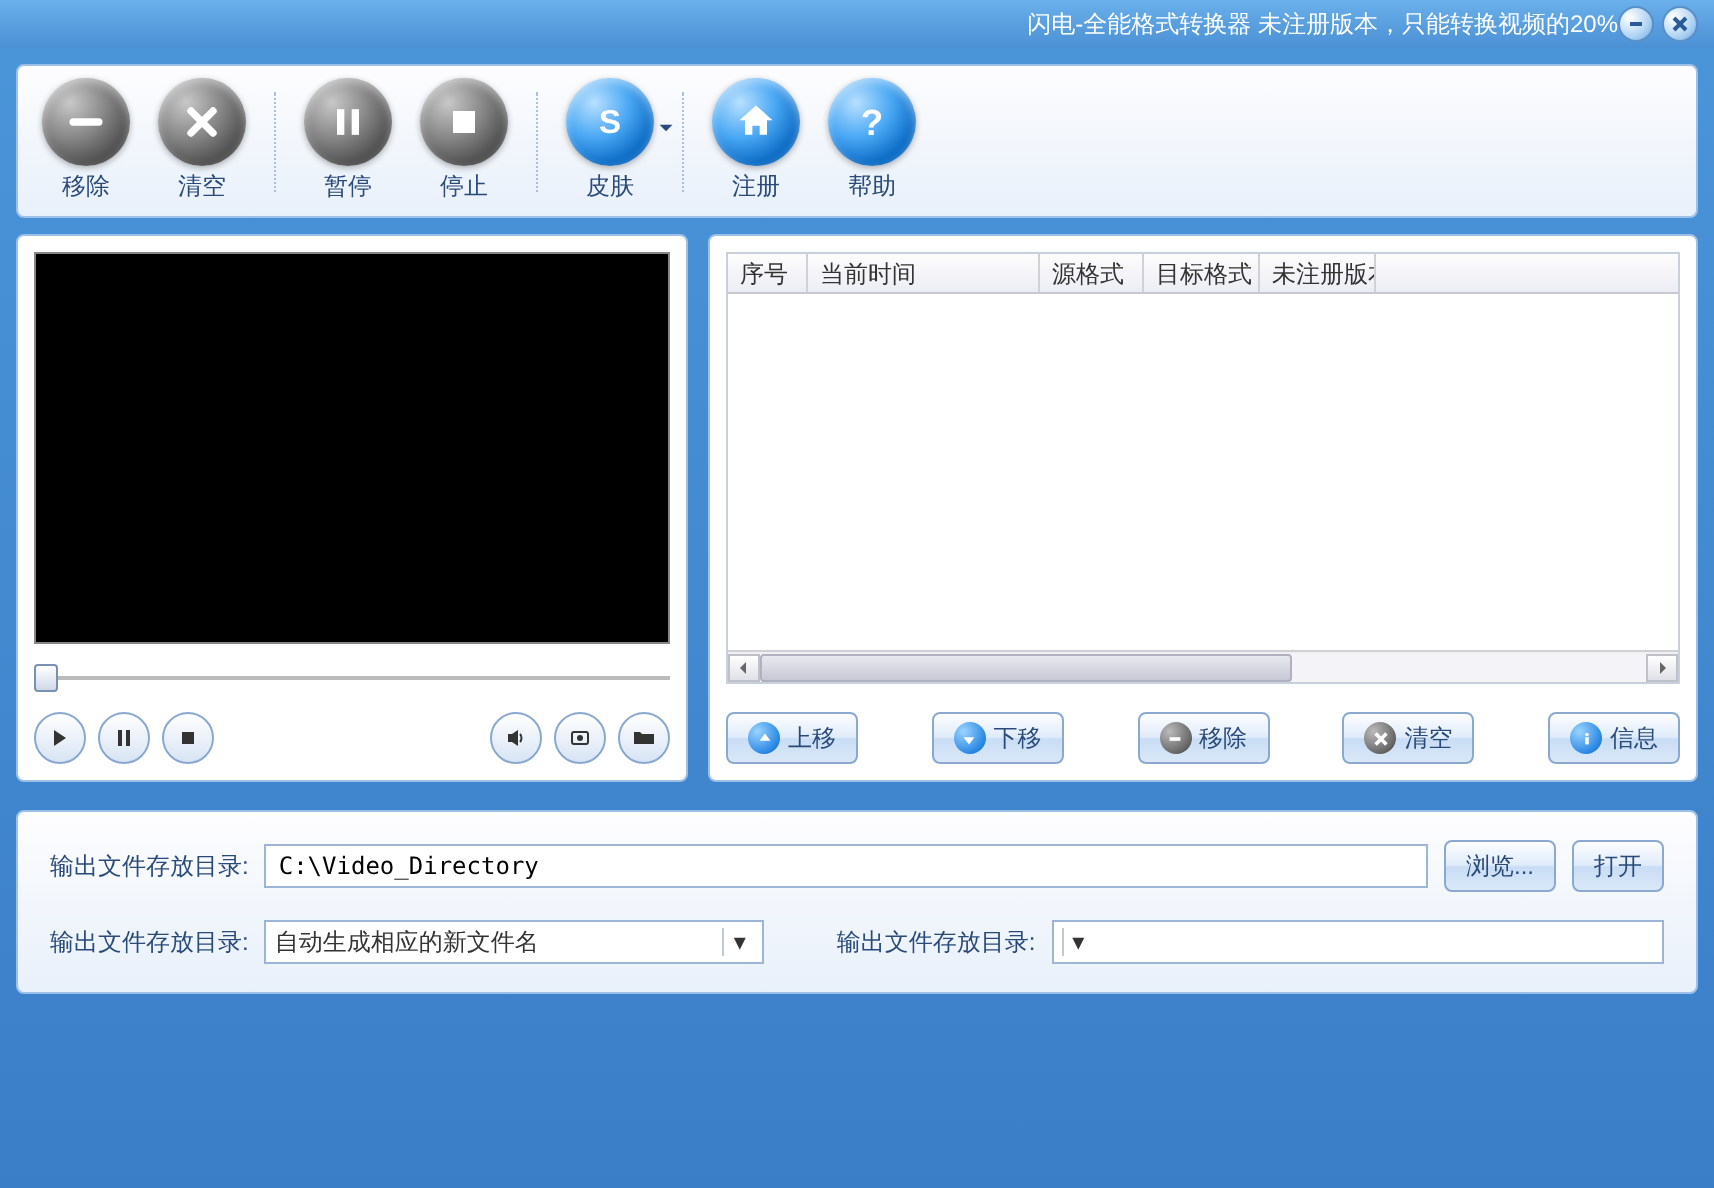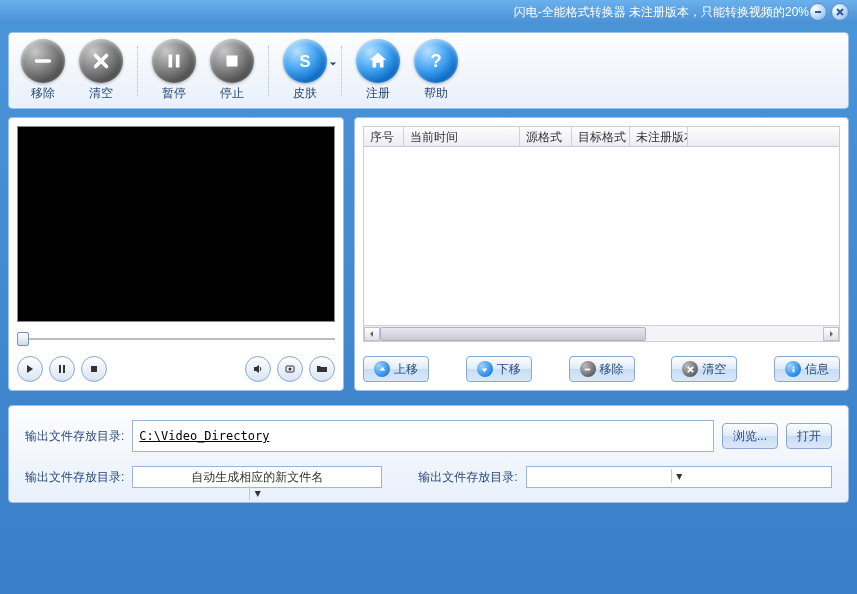--- a/index.html
+++ b/index.html
@@ -123,29 +123,28 @@
 .bottom {
   margin:14px 8px 8px 8px;
   background: linear-gradient(to bottom, #fdfdfe, #e8f0fa);
   border:1px solid #9cc0e8; border-radius:4px;
   padding:14px 16px;
   display:flex; flex-direction:column; gap:14px;
 }
 .row { display:flex; align-items:center; gap:8px; }
 .row .lbl { color:#2a4a7a; font-size:12px; white-space:nowrap; }
 .txt {
-  flex:1; height:32px; border:1px solid #9cb4d8; background:#fff;
-  padding:2px 6px; font-family:monospace; font-size:12px;text-decoration:underline;
+  flex:1; height:22px; border:1px solid #9cb4d8; background:#fff;
+  padding:2px 6px; font-family:monospace; font-size:12px;
 }
 .sel {
   height:22px; border:1px solid #9cb4d8; background:#fff;
   padding:2px 4px; font-size:12px;
   display:flex; align-items:center; justify-content:space-between;
   cursor:pointer;
-  flex-direction:column;
 }
 .sel .arrow { width:16px; text-align:center; border-left:1px solid #c0c8d8; }
 </style>
 </head>
 <body>
 
 <div class="titlebar">
   <span class="title">闪电-全能格式转换器   未注册版本，只能转换视频的20%</span>
   <div class="winbtns">
     <div class="winbtn">

